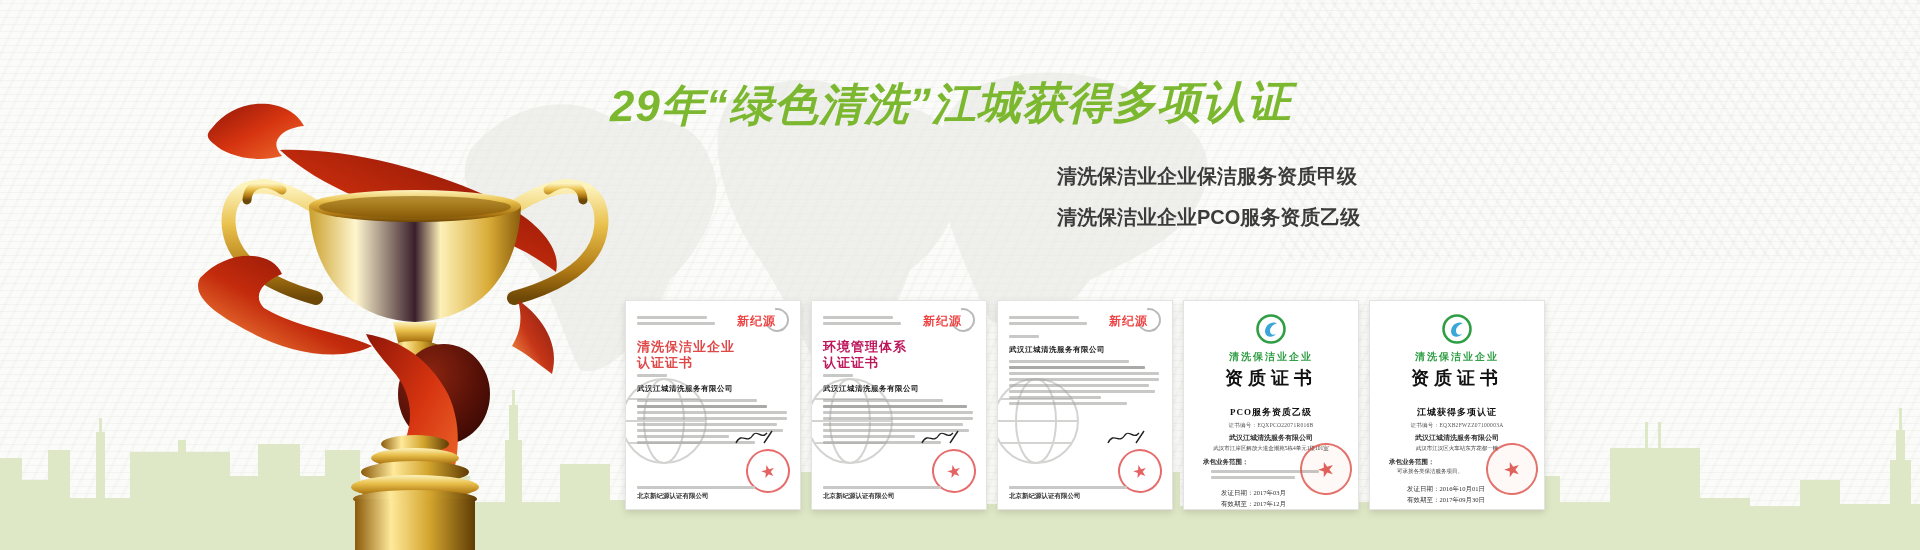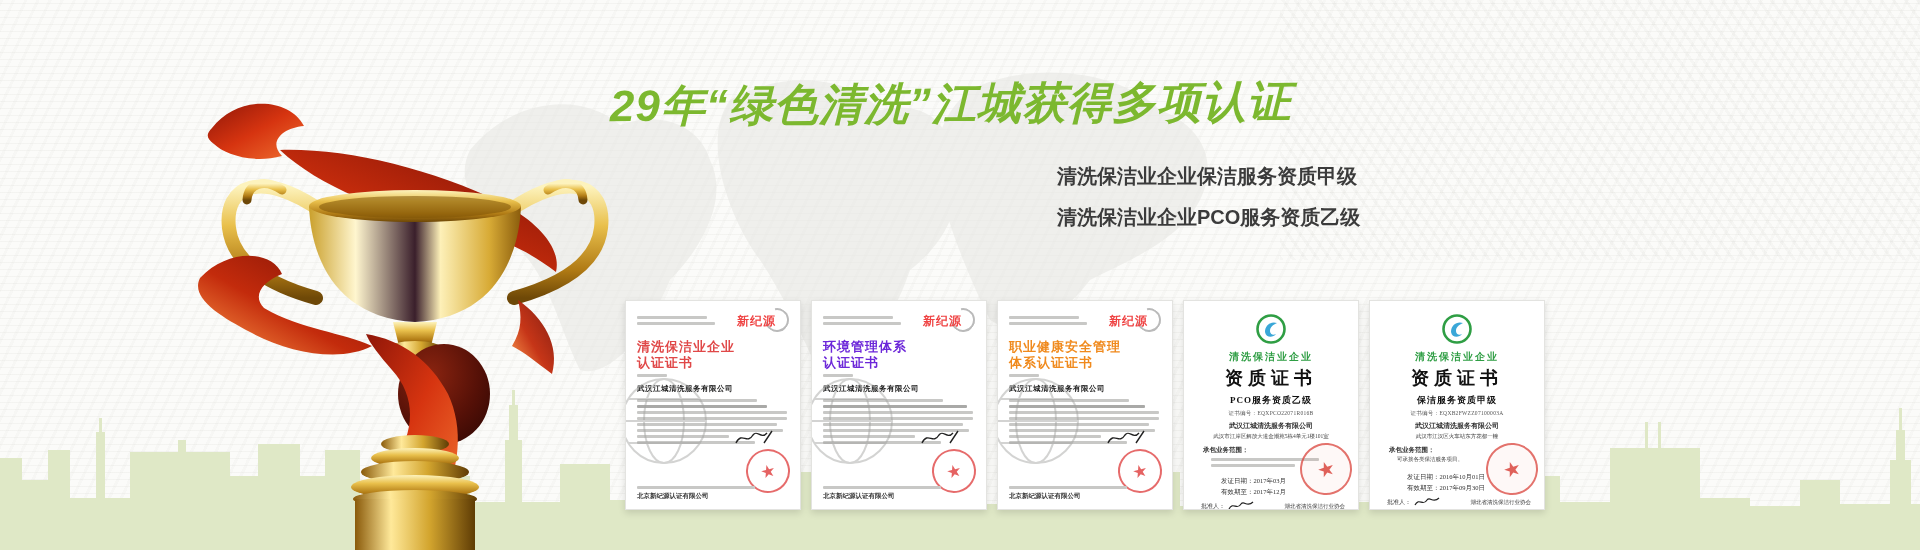--- a/index.html
+++ b/index.html
@@ -69,21 +69,21 @@
     display:flex;align-items:center;justify-content:center;font-size:17px;
     transform:rotate(-14deg);
   }
   .nxy-footer{position:absolute;left:11px;bottom:8px;width:120px;}
   .nxy-issuer{font-size:6.5px;font-weight:bold;color:#333;}
   
   .assoc{text-align:center;}
   .assoc-logo{width:30px;height:30px;margin:4px auto 2px;}
   .assoc-header{font-size:10px;color:#2f9e44;letter-spacing:2px;font-weight:bold;}
   .assoc-title{font-size:18px;font-weight:bold;color:#111;letter-spacing:5px;margin-top:2px;}
-  .assoc-sub{font-size:9px;font-weight:bold;color:#111;margin-top:4px;letter-spacing:1px;}
+  .assoc-sub{font-size:9px;font-weight:bold;color:#111;margin-top:16px;letter-spacing:1px;}
   .assoc-no{font-size:5.5px;color:#555;margin-top:3px;letter-spacing:.3px;}
   .assoc-co{font-size:7px;color:#333;margin-top:4px;font-weight:bold;}
   .assoc-addr{font-size:5.5px;color:#444;margin-top:2px;}
   .assoc-scope-label{font-size:6.5px;color:#333;font-weight:bold;text-align:left;margin:6px 0 1px 8px;}
   .assoc-scope{font-size:5.5px;color:#444;text-align:left;margin-left:16px;}
   .assoc-scope-bars{margin-left:16px;width:110px;}
   .assoc-dates{text-align:left;margin:8px 0 0 26px;font-size:6.5px;color:#333;line-height:11px;}
   .assoc-approve{display:flex;align-items:center;gap:3px;margin:3px 0 0 6px;font-size:6px;color:#333;}
   .assoc-assn{font-size:5.5px;color:#333;margin-left:auto;margin-right:2px;}
   .seal-big{
@@ -260,21 +260,21 @@
     <div class="nxy-head">
       <div class="nxy-lines">
         <div class="bar" style="width:70px"></div>
           <div class="bar" style="width:78px"></div>
       </div>
       <div class="nxy-logo">
         <div class="nxy-swirl"></div>
         <div class="nxy-logo-text">新纪源</div>
       </div>
     </div>
-    <div class="nxy-title" style="color: #6d28d9;">
+    <div class="nxy-title" style="color: #be185d;">
       <div>环境管理体系</div>
       <div>认证证书</div>
     </div>
     <div class="bar" style="width:30px"></div>
     <div class="nxy-company">武汉江城清洗服务有限公司</div>
     <div class="nxy-body">
       <div class="bar" style="width:120px"></div>
       <div class="bar dk" style="width:144px"></div>
       <div class="bar" style="width:150px"></div>
         <div class="bar" style="width:150px"></div>
@@ -308,24 +308,20 @@
     <div class="nxy-head">
       <div class="nxy-lines">
         <div class="bar" style="width:70px"></div>
           <div class="bar" style="width:78px"></div>
       </div>
       <div class="nxy-logo">
         <div class="nxy-swirl"></div>
         <div class="nxy-logo-text">新纪源</div>
       </div>
     </div>
-    <div class="nxy-title" style="color: rgb(240, 138, 29);">
-      <div>职业健康安全管理</div>
-      <div>体系认证证书</div>
-    </div>
     <div class="bar" style="width:30px"></div>
     <div class="nxy-company">武汉江城清洗服务有限公司</div>
     <div class="nxy-body">
       <div class="bar" style="width:120px"></div>
       <div class="bar dk" style="width:136px"></div>
       <div class="bar" style="width:150px"></div>
         <div class="bar" style="width:150px"></div>
       <div class="bar" style="width:140px"></div>
         <div class="bar" style="width:146px"></div>
       <div class="bar" style="width:92px"></div>
@@ -384,21 +380,21 @@
       </div>
   </div>
 
   <div class="cert-card assoc">
     <svg class="assoc-logo" viewBox="0 0 30 30">
       <circle cx="15" cy="15" r="13.5" fill="none" stroke="#2f9e44" stroke-width="2.6"></circle>
       <path d="M9,18 C9,11 15,7 21,9 C17,11 14,13 14,17 C14,20 17,22 20,20 C17,24 10,24 9,18 Z" fill="#3aa7d8"></path>
     </svg>
     <div class="assoc-header">清洗保洁业企业</div>
     <div class="assoc-title">资质证书</div>
-    <div class="assoc-sub">保洁服务资质甲级</div>
+    <div class="assoc-sub">江城获得多项认证</div>
     <div class="assoc-no">证书编号：EQXB2FWZZ07100003A</div>
     <div class="assoc-co">武汉江城清洗服务有限公司</div>
     <div class="assoc-addr">武汉市江汉区火车站东方花都一幢</div>
     <div class="assoc-scope-label">承包业务范围：</div>
     <div class="assoc-scope">可承接各类保洁服务项目。</div>
     <div class="assoc-dates">
       <div>发证日期：2016年10月01日</div>
       <div>有效期至：2017年09月30日</div>
     </div>
     <div class="assoc-approve">

